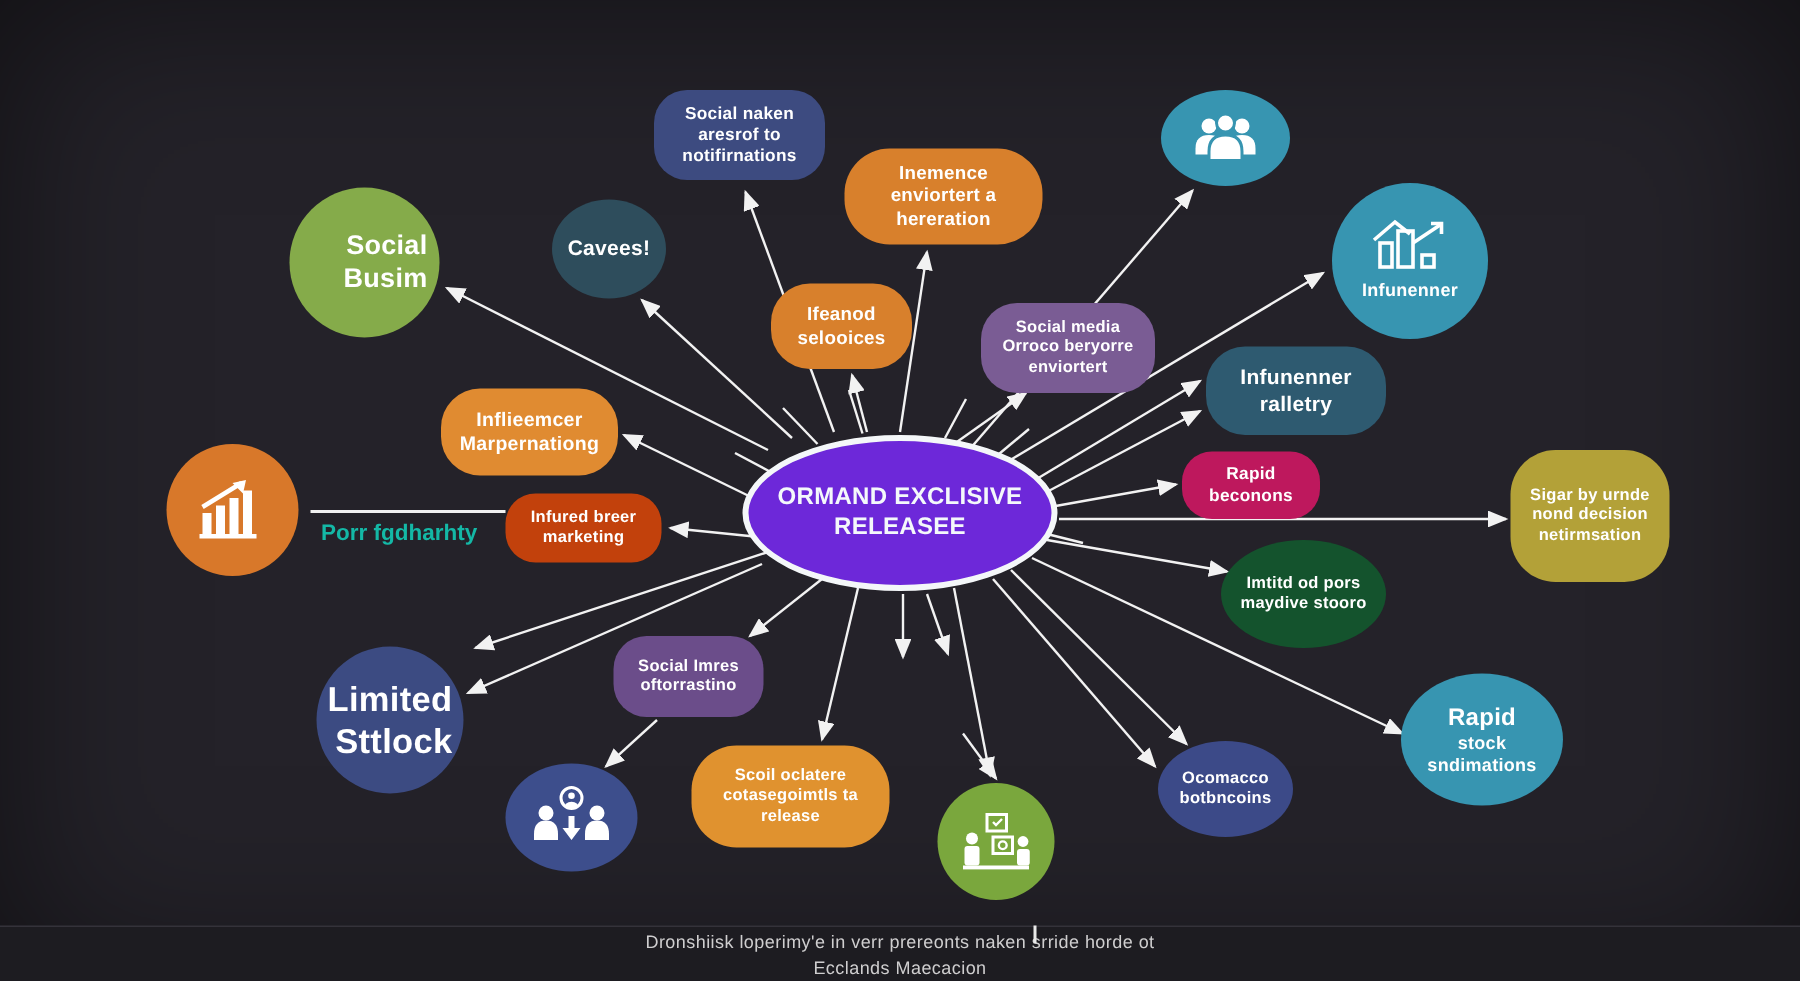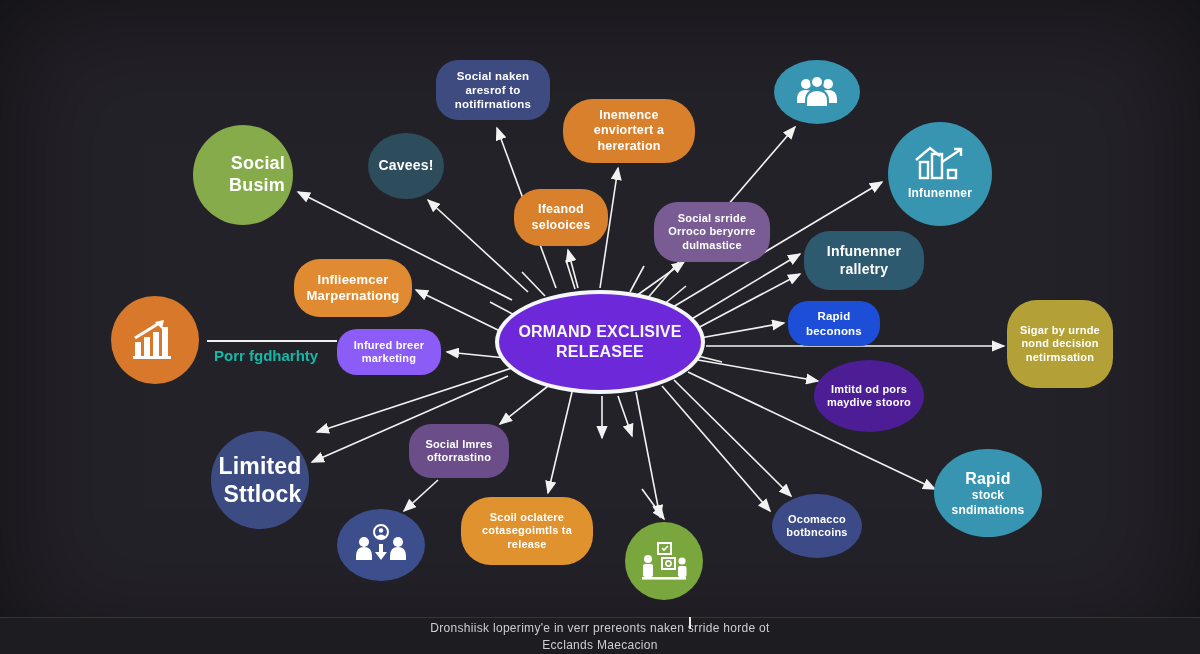--- a/index.html
+++ b/index.html
@@ -126,36 +126,36 @@
       </g>
     </svg>
     <span class="lbl">Infunenner</span>
   </div>
 
   <div class="node pill" style="left:514px;top:189px;width:94px;height:57px;background:#d8802c;font-size:12.5px;border-radius:26px;">
     <span class="lbl">Ifeanod selooices</span>
   </div>
 
   <div class="node pill" style="left:654px;top:202px;width:116px;height:60px;background:#7a5c94;font-size:11px;border-radius:24px;">
-    <span class="lbl">Social srride Orroco beryorre dulmastice</span>
+    <span class="lbl">Social media Orroco beryorre enviortert</span>
   </div>
 
   <div class="node pill" style="left:804px;top:231px;width:120px;height:59px;background:#2e5a70;font-size:14px;border-radius:26px;">
     <span class="lbl">Infunenner ralletry</span>
   </div>
 
-  <div class="node pill" style="left:788px;top:301px;width:92px;height:45px;background:#1d4ed8;font-size:11.5px;border-radius:20px;">
+  <div class="node pill" style="left:788px;top:301px;width:92px;height:45px;background:#be185d;font-size:11.5px;border-radius:20px;">
     <span class="lbl">Rapid beconons</span>
   </div>
 
   <div class="node pill" style="left:1007px;top:300px;width:106px;height:88px;background:#b3a138;font-size:11px;border-radius:30px;">
     <span class="lbl">Sigar by urnde nond decision netirmsation</span>
   </div>
 
-  <div class="node" style="left:814px;top:360px;width:110px;height:72px;background:#4c1d95;border-radius:50%;font-size:11px;">
+  <div class="node" style="left:814px;top:360px;width:110px;height:72px;background:#14532d;border-radius:50%;font-size:11px;">
     <span class="lbl">Imtitd od pors maydive stooro</span>
   </div>
 
   <div class="node circle" style="left:111px;top:296px;width:88px;height:88px;background:#d8782a;">
     <svg class="ic" width="48" height="40" viewBox="0 0 48 40">
       <g fill="#ffffff">
         <rect x="4" y="22" width="6" height="14"></rect>
         <rect x="13" y="17" width="6" height="19"></rect>
         <rect x="22" y="12" width="6" height="24"></rect>
         <rect x="31" y="7" width="6" height="29"></rect>
@@ -165,21 +165,21 @@
       </g>
     </svg>
   </div>
   <div class="hline" style="left:207px;top:340px;width:130px;"></div>
   <div class="side-label" style="left:214px;top:347px;font-size:15px;">Porr fgdharhty</div>
 
   <div class="node pill" style="left:294px;top:259px;width:118px;height:58px;background:#e08b31;font-size:13px;border-radius:26px;">
     <span class="lbl">Inflieemcer Marpernationg</span>
   </div>
 
-  <div class="node pill" style="left:337px;top:329px;width:104px;height:46px;background:#8b5cf6;font-size:11px;border-radius:20px;">
+  <div class="node pill" style="left:337px;top:329px;width:104px;height:46px;background:#c2410c;font-size:11px;border-radius:20px;">
     <span class="lbl">Infured breer marketing</span>
   </div>
 
   <div class="node circle" style="left:211px;top:431px;width:98px;height:98px;background:#3c4b82;font-size:23px;">
     <span class="lbl">Limited Sttlock</span>
   </div>
 
   <div class="node pill" style="left:409px;top:424px;width:100px;height:54px;background:#6b4d8a;font-size:11px;border-radius:22px;">
     <span class="lbl">Social Imres oftorrastino</span>
   </div>

